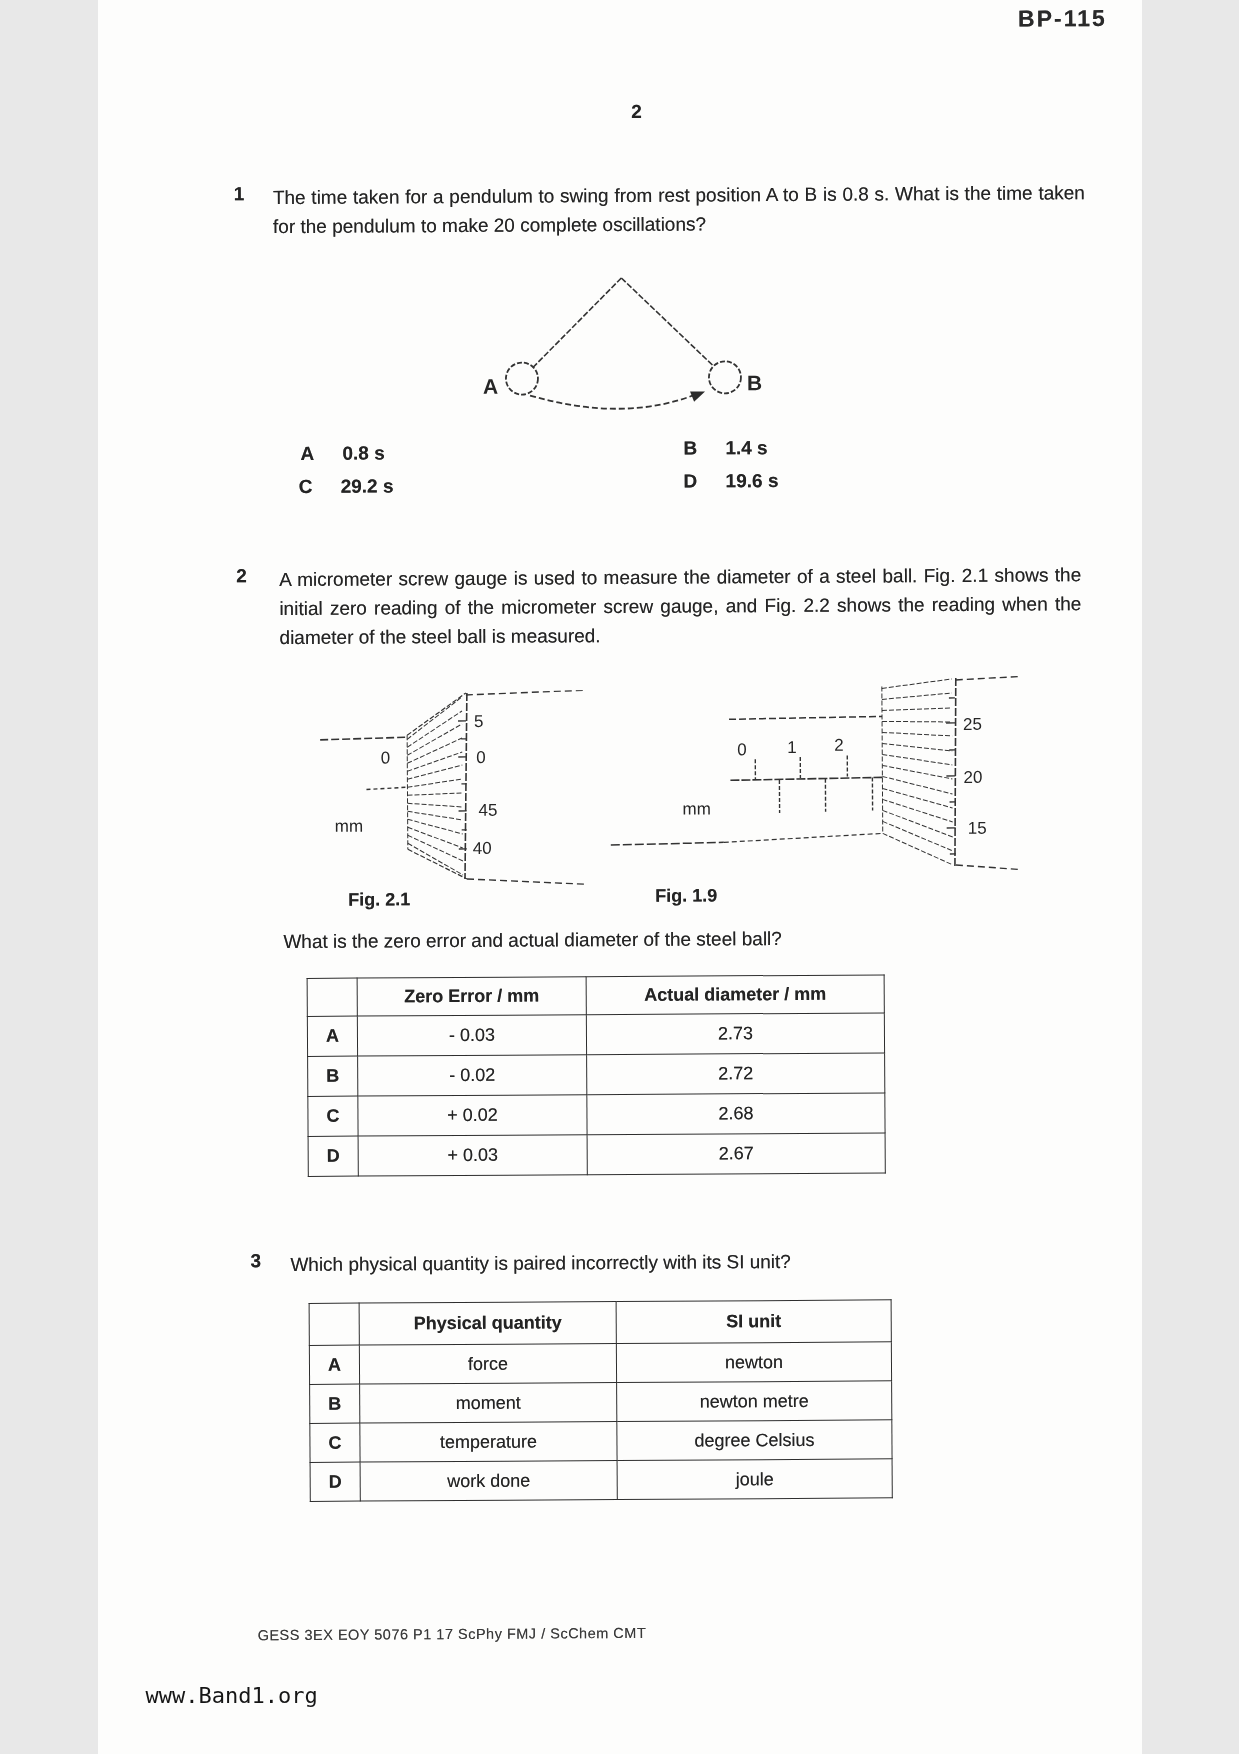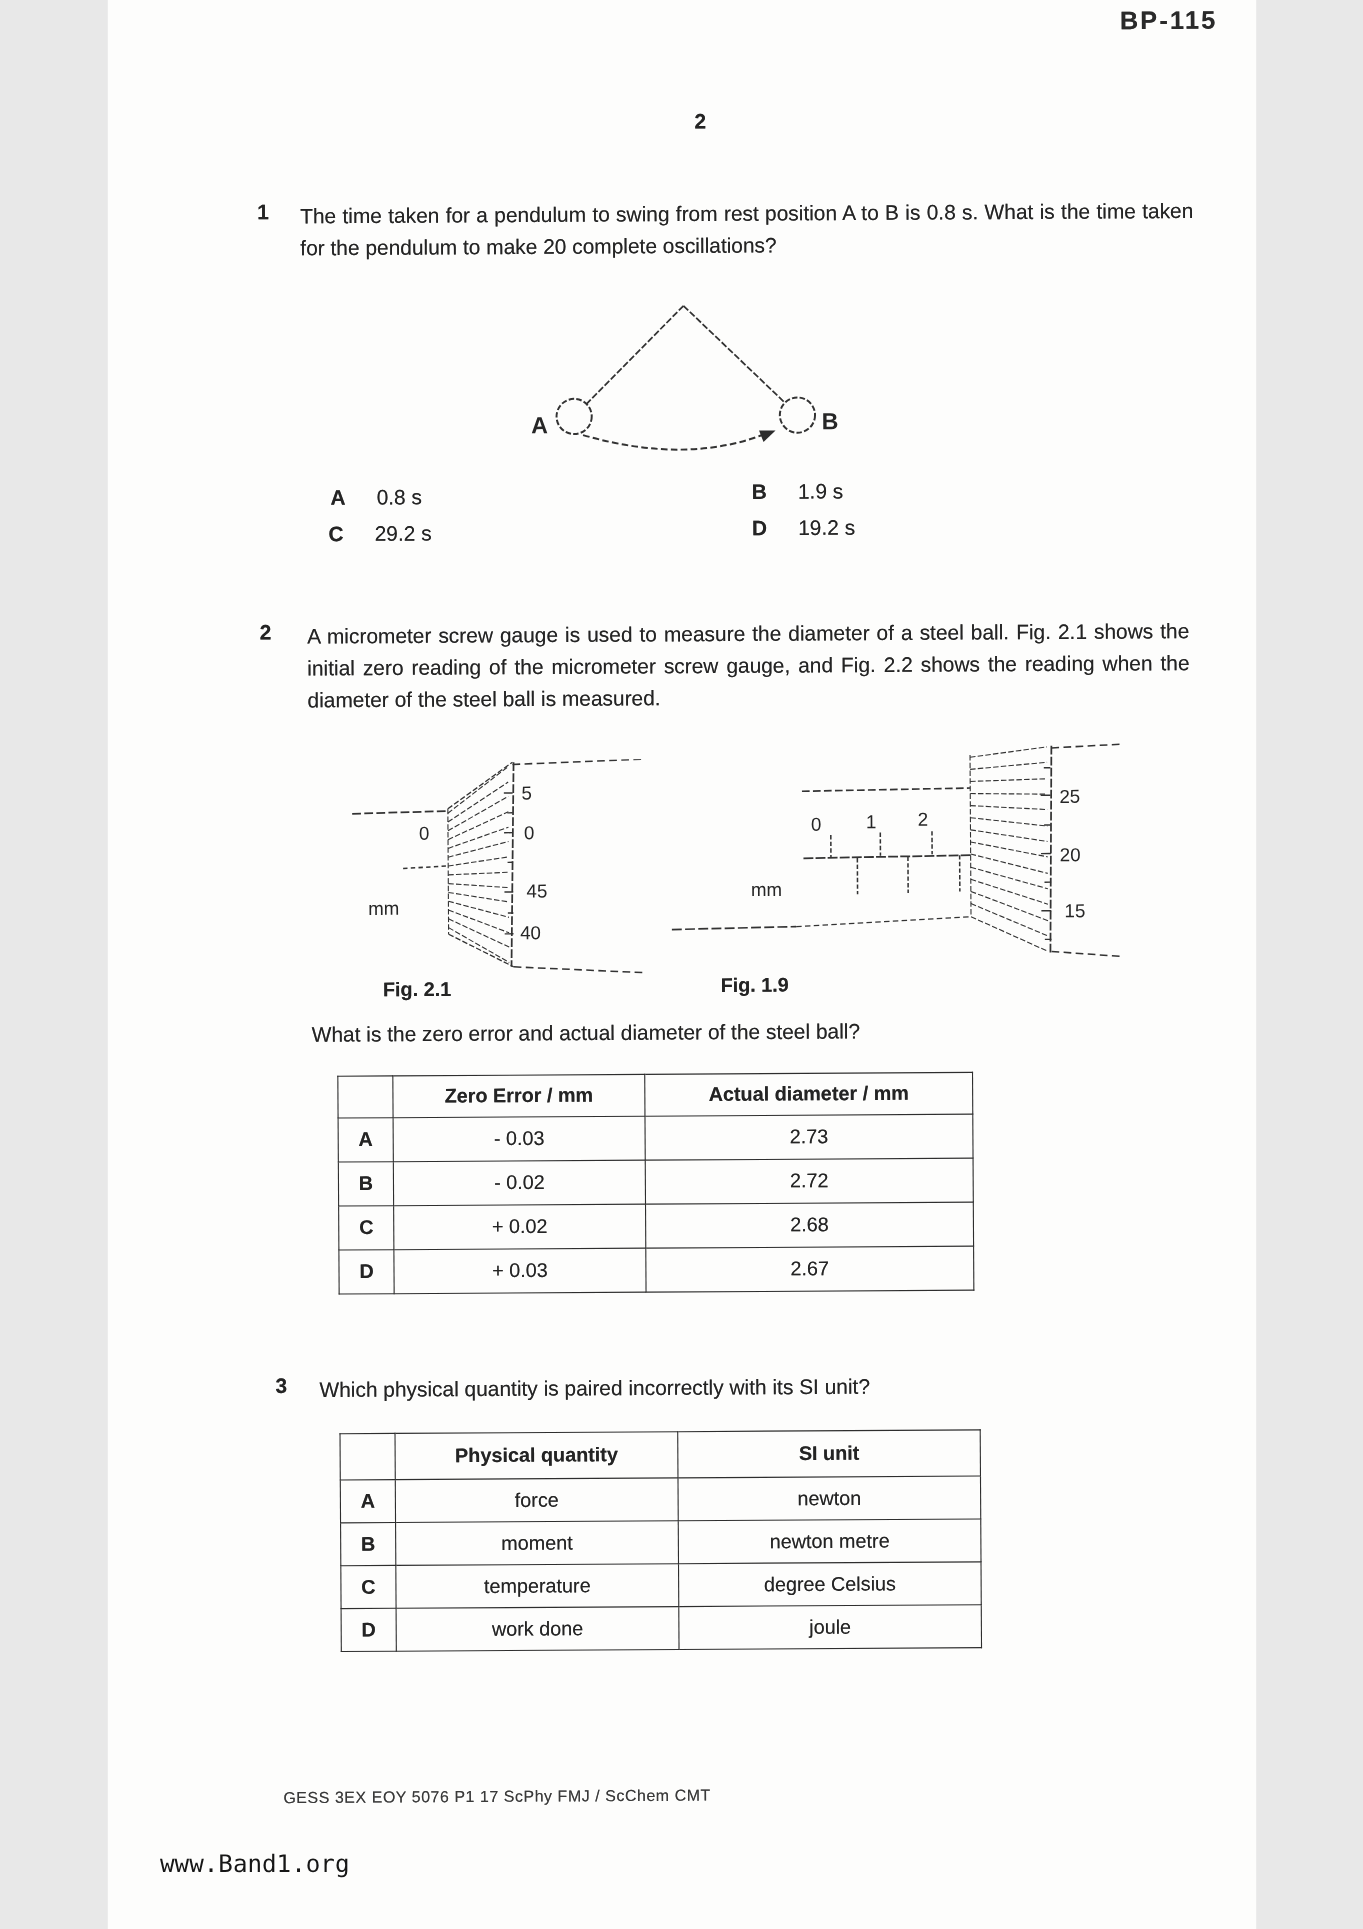--- a/index.html
+++ b/index.html
@@ -19,21 +19,21 @@
   }
   .abs{position:absolute;}
   .scan{text-shadow:0 0 .5px rgba(20,20,20,.55);}
   .doc-code{font-size:23px;font-weight:bold;letter-spacing:2px;color:#2a2a2a;}
   .page-num{font-size:19px;font-weight:bold;}
   .qnum{font-size:19px;font-weight:bold;}
   .qtext{font-size:19px;line-height:29px;text-align:justify;}
   .qtext-single{font-size:19px;line-height:29px;}
   .opt{display:flex;align-items:baseline;font-size:19px;}
   .opt .letter{font-weight:bold;width:42px;}
-  .opt .val{font-weight:normal;}
+  .opt .val{font-weight:bold;}
   .caption{font-size:18px;font-weight:bold;}
   table.qt{border-collapse:collapse;table-layout:fixed;}
   table.qt td,table.qt th{
     border:1.6px solid #2e2e2e;
     font-size:18px;
     text-align:center;
     vertical-align:middle;
     padding:0;
     overflow:hidden;
   }
@@ -66,29 +66,29 @@
     <text x="48" y="138" font-size="21" font-weight="bold">A</text>
     <text x="312" y="136" font-size="21" font-weight="bold">B</text>
   </svg>
 
   <div class="abs opt scan" style="top:441px;left:205px;">
     <span class="letter">A</span>
     <span class="val">0.8 s</span>
   </div>
   <div class="abs opt scan" style="top:438px;left:588px;">
     <span class="letter">B</span>
-    <span class="val">1.9 s</span>
+    <span class="val">1.4 s</span>
   </div>
   <div class="abs opt scan" style="top:474px;left:203px;">
     <span class="letter">C</span>
     <span class="val">29.2 s</span>
   </div>
   <div class="abs opt scan" style="top:471px;left:588px;">
     <span class="letter">D</span>
-    <span class="val">19.2 s</span>
+    <span class="val">19.6 s</span>
   </div>
 
   <div class="abs qnum scan" style="top:563px;left:140px;">2</div>
   <div class="abs qtext scan" style="top:563px;left:183px;width:802px;">A micrometer screw gauge is used to measure the diameter of a steel ball. Fig. 2.1 shows the initial zero reading of the micrometer screw gauge, and Fig. 2.2 shows the reading when the diameter of the steel ball is measured.</div>
 
   <svg class="abs" style="top:690px;left:185px;" width="320" height="200" viewBox="0 0 320 200">
 
     <line x1="38" y1="48" x2="123" y2="46" stroke-width="1.6" stroke-dasharray="8 3"></line>
     <line x1="84" y1="98" x2="123" y2="96" stroke-width="1.4" stroke-dasharray="4 3"></line>
 

